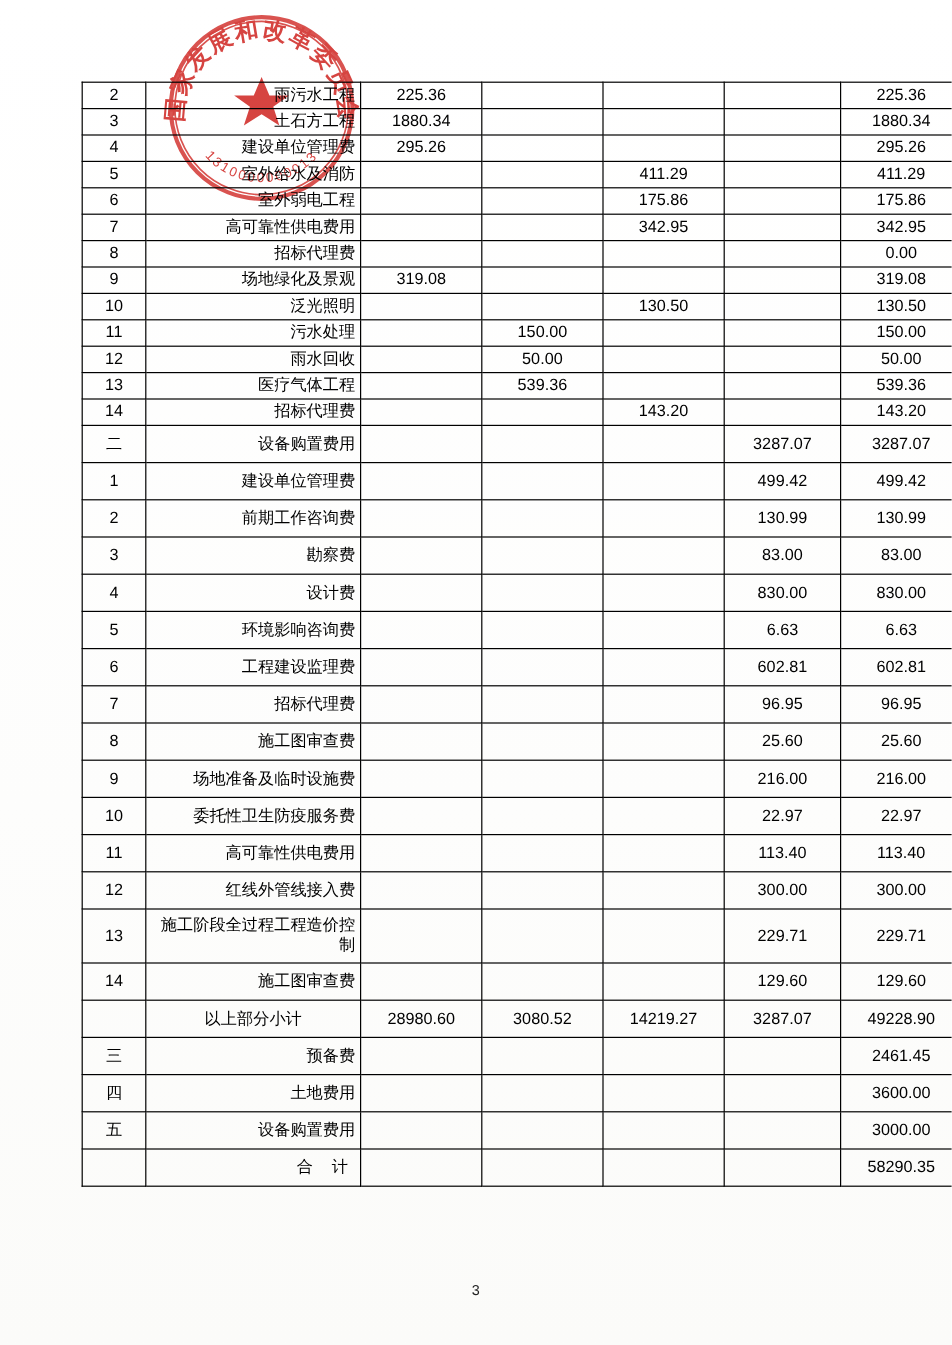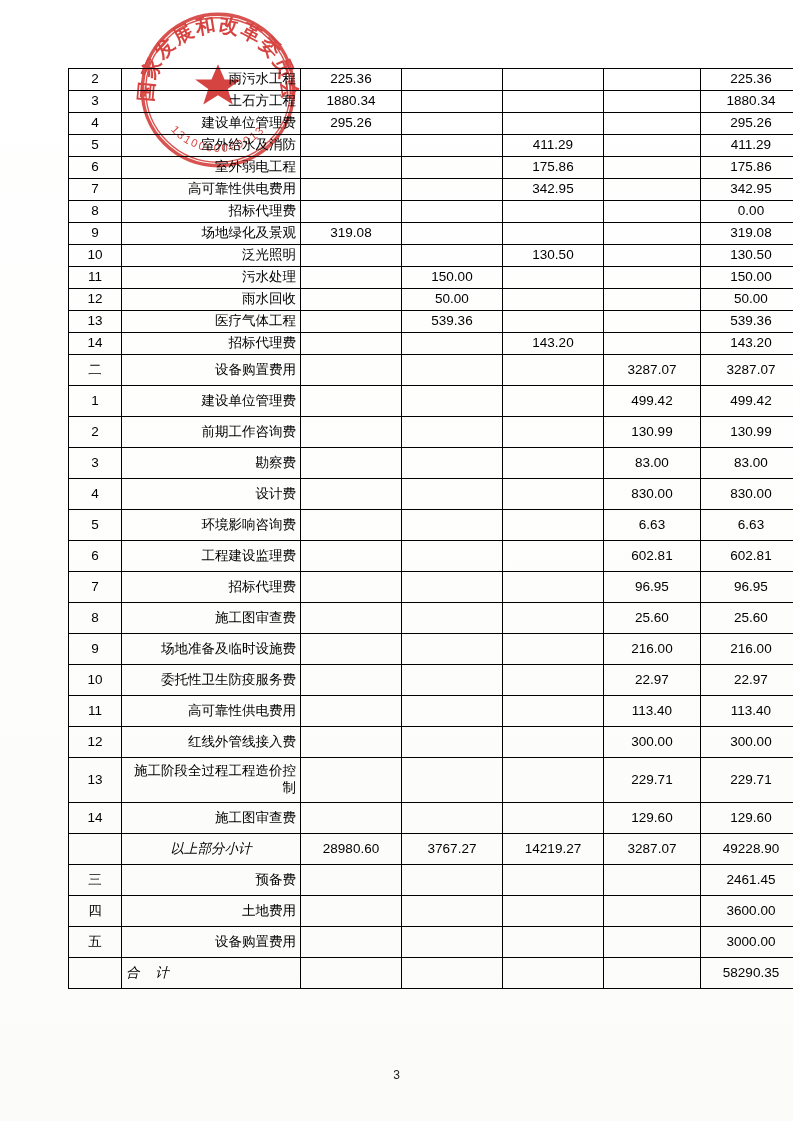--- a/index.html
+++ b/index.html
@@ -72,22 +72,22 @@
     padding-left: 9px;
   }
   td.c-v1 { width: 92px; text-align: center; }
   td.c-v2 { width: 92px; text-align: center; }
   td.c-v3 { width: 92px; text-align: center; }
   td.c-v4 { width: 88px; text-align: center; }
   td.c-total { width: 92px; text-align: center; }
 
   tr.tall td { height: 30px; }
   tr.xtall td { height: 44px; }
-  td.name-center { text-align: center; font-style: italic; }
-  td.spaced { letter-spacing: 6px; text-align: left; margin-top: 36px; }
+  td.name-center { text-align: center; }
+  td.spaced { letter-spacing: 6px; text-align: right; margin-top: 36px; }
 
   .page-number {
     position: absolute;
     left: 0;
     top: 1068px;
     width: 793px;
     text-align: center;
     font-size: 12px;
     color: #222;
   }
@@ -368,21 +368,21 @@
             <td class="c-v1"></td>
             <td class="c-v2"></td>
             <td class="c-v3"></td>
             <td class="c-v4">129.60</td>
             <td class="c-total">129.60</td>
           </tr>
           <tr class="tall">
             <td class="c-no"></td>
             <td class="c-name name-center">以上部分小计</td>
             <td class="c-v1">28980.60</td>
-            <td class="c-v2">3767.27</td>
+            <td class="c-v2">3080.52</td>
             <td class="c-v3">14219.27</td>
             <td class="c-v4">3287.07</td>
             <td class="c-total">49228.90</td>
           </tr>
           <tr class="tall">
             <td class="c-no">三</td>
             <td class="c-name">预备费</td>
             <td class="c-v1"></td>
             <td class="c-v2"></td>
             <td class="c-v3"></td>

